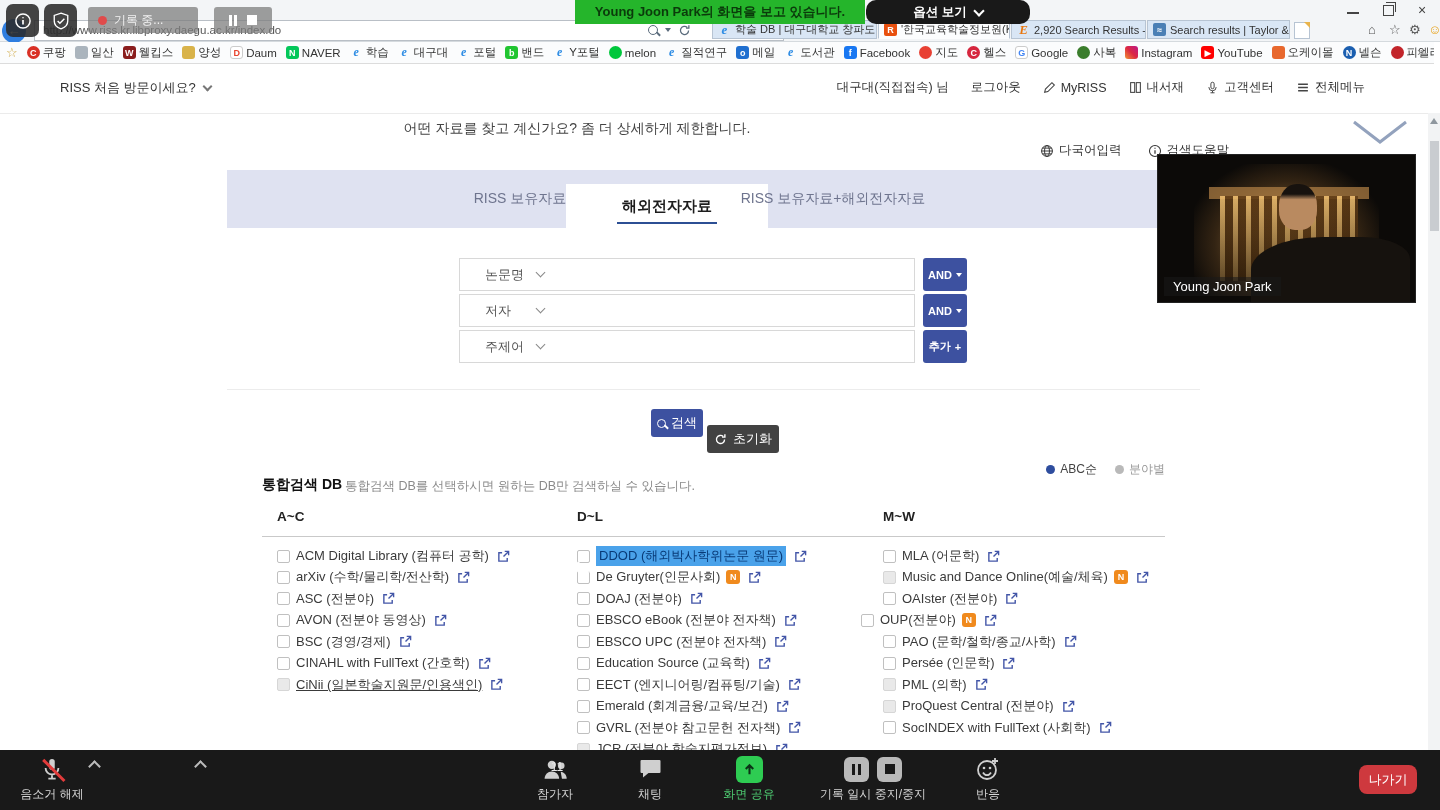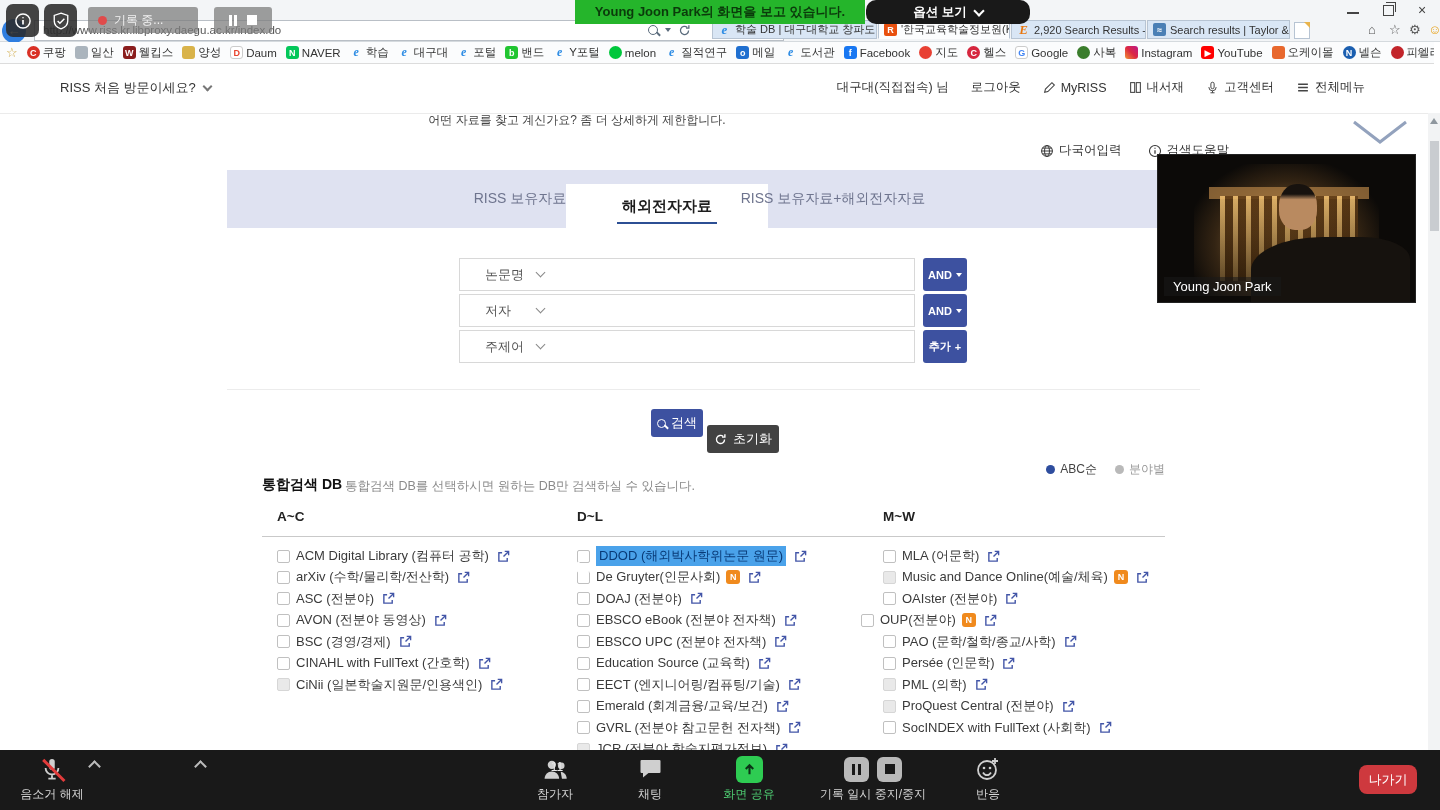--- a/index.html
+++ b/index.html
@@ -45,21 +45,21 @@
   .banner{position:absolute;left:575px;top:0;width:290px;height:24px;background:#25b52b;color:#0b3a0b;font-size:13px;font-weight:bold;display:flex;align-items:center;justify-content:center;z-index:11;}
   .optbtn{position:absolute;left:866px;top:0;width:164px;height:24px;background:#191919;border-radius:10px;color:#fff;font-size:12.5px;font-weight:bold;display:flex;align-items:center;justify-content:center;gap:8px;z-index:11;}
   .chev{display:inline-block;width:6px;height:6px;border-right:2px solid currentColor;border-bottom:2px solid currentColor;transform:rotate(45deg);margin-top:-3px;}
   
   .riss-notice{position:absolute;left:60px;top:79px;font-size:13px;color:#333;display:flex;align-items:center;gap:8px;z-index:1;}
   .riss-notice .chev{border-color:#777;width:5px;height:5px;}
   .umenu{position:absolute;right:75px;top:79px;display:flex;align-items:center;gap:22px;font-size:12.5px;color:#333;z-index:1;}
   .um{display:flex;align-items:center;gap:5px;}
   .um svg{color:#444;}
   .hdiv{position:absolute;left:0;top:113px;width:1440px;height:1px;background:#ebebeb;}
-  .ptitle{position:absolute;left:0;top:112px;width:1154px;text-align:center;font-size:12px;color:#444;}
+  .ptitle{position:absolute;left:0;top:120px;width:1154px;text-align:center;font-size:14px;color:#444;}
   .tools{position:absolute;left:1040px;top:142px;display:flex;gap:26px;font-size:12.5px;color:#333;align-items:center;}
   .tool{display:flex;align-items:center;gap:5px;}
   .pg-chev{position:absolute;left:1352px;top:120px;z-index:1;}
   .tabstrip{position:absolute;left:227px;top:170px;width:973px;height:58px;background:#dfe2f1;}
   .rtab{position:absolute;top:0;height:58px;display:flex;align-items:center;justify-content:center;font-size:14px;color:#6e748e;}
   .rtab.active{background:#fff;top:14px;height:44px;font-size:15px;font-weight:bold;color:#1d1d1d;}
   .rtab-underline{position:absolute;left:50%;bottom:4px;width:100px;margin-left:-50px;height:2px;background:#2c4f94;}
   .frow{position:absolute;left:459px;width:510px;height:33px;}
   .ffield{position:absolute;left:0;top:0;width:456px;height:33px;border:1px solid #d8d8d8;background:#fff;box-sizing:border-box;display:flex;align-items:center;}
   .flabel{margin-left:25px;font-size:13px;color:#555;width:52px;}
@@ -500,21 +500,21 @@
       <div class="db-item" style="left: 277px; top: 654.25px;">
         <span class="cb"></span>
         <span class="">CINAHL with FullText (간호학)</span>
         <span class="ext">
           <svg width="13" height="13" viewBox="0 0 14 14">
             <path d="M5.5 3H2v9h9V8.5" fill="none" stroke="currentColor" stroke-width="1.5"></path>
             <path d="M7 7l5.2-5.2M8.3 1.5h4.2v4.2" fill="none" stroke="currentColor" stroke-width="1.5"></path>
           </svg>
         </span>
       </div>
-      <div class="db-item" style="left: 277px; top: 675.7px;">
+      <div class="db-item" style="left: 277px; top: 675.7px; text-decoration: underline;">
         <span class="cb disabled"></span>
         <span class="">CiNii (일본학술지원문/인용색인)</span>
         <span class="ext">
           <svg width="13" height="13" viewBox="0 0 14 14">
             <path d="M5.5 3H2v9h9V8.5" fill="none" stroke="currentColor" stroke-width="1.5"></path>
             <path d="M7 7l5.2-5.2M8.3 1.5h4.2v4.2" fill="none" stroke="currentColor" stroke-width="1.5"></path>
           </svg>
         </span>
       </div>
       <div class="dbcolhdr" style="left: 577px;">D~L</div>

